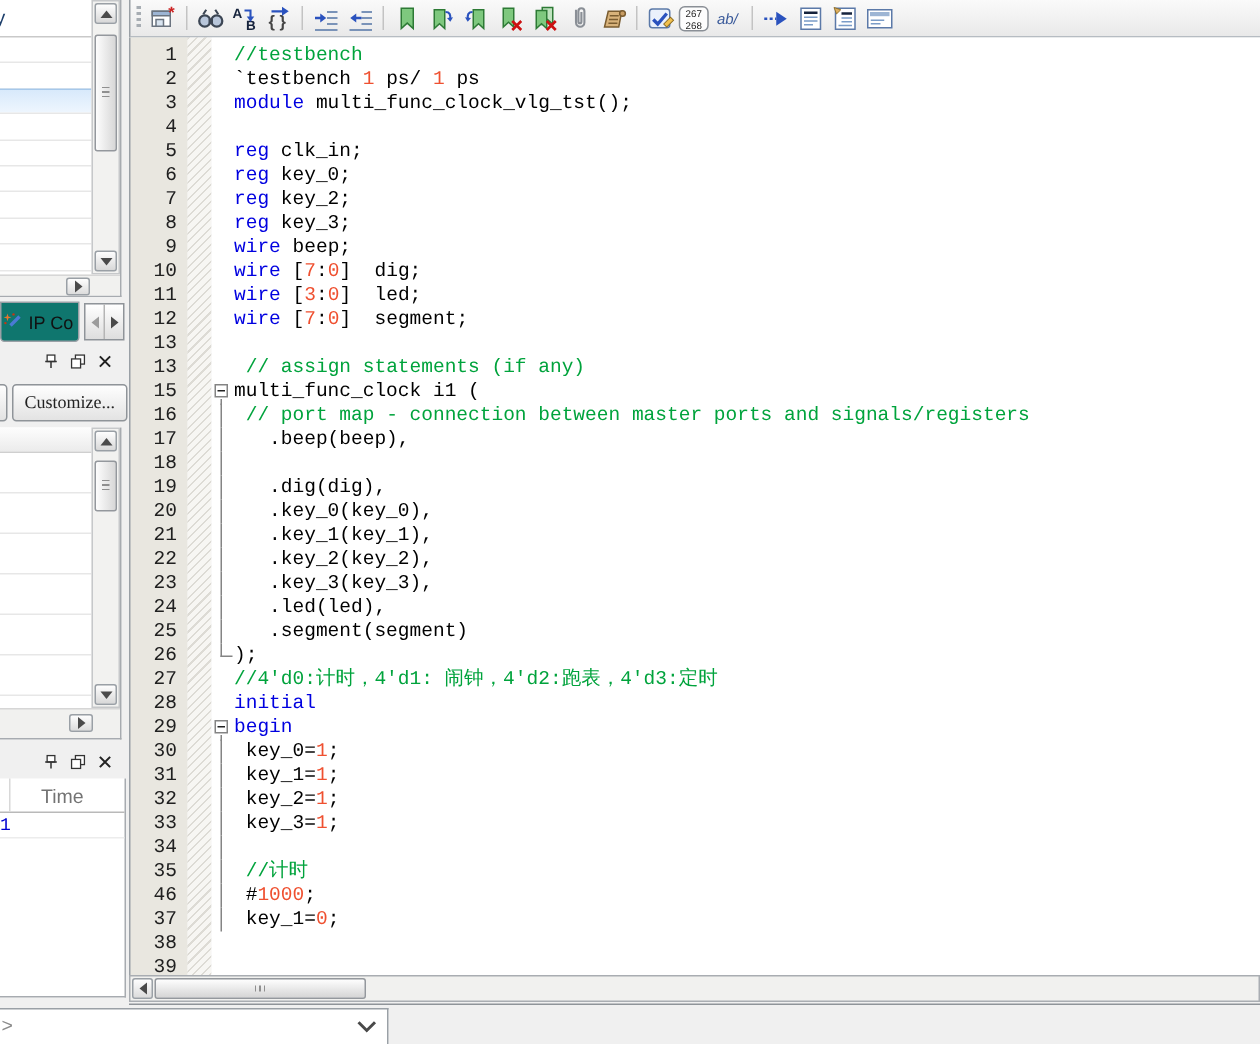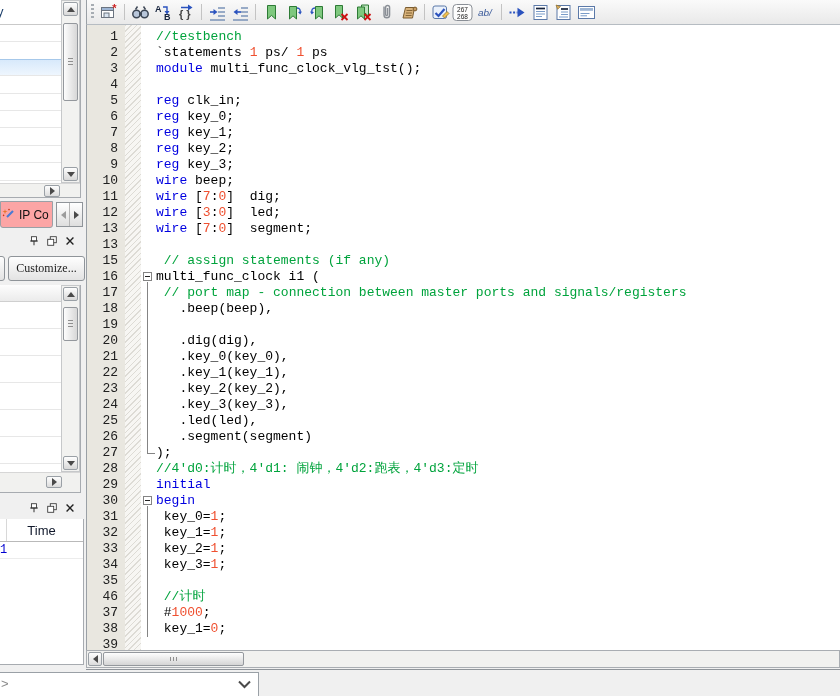--- a/index.html
+++ b/index.html
@@ -30,21 +30,21 @@
   .tri-u{border-left:4px solid transparent;border-right:4px solid transparent;border-bottom:5px solid #4a4a4a}
   .tri-d{border-left:4px solid transparent;border-right:4px solid transparent;border-top:5px solid #4a4a4a}
   .tri-l{border-top:4px solid transparent;border-bottom:4px solid transparent;border-right:5px solid #4a4a4a}
   .tri-r{border-top:4px solid transparent;border-bottom:4px solid transparent;border-left:5px solid #4a4a4a}
 
   .hstrip{position:absolute;background:#f1f1ef;border-top:1px solid #d6d6d6}
   .hbtn{position:absolute;width:16px;height:12px;display:flex;align-items:center;justify-content:center;
         background:linear-gradient(#fefefe,#dcdcdc);border:1px solid #9aa0a6;border-radius:2px}
 
   
-  #ip-tab{position:absolute;left:0;top:201px;width:53px;height:27px;background:#fca5a5;
+  #ip-tab{position:absolute;left:0;top:201px;width:53px;height:27px;background:#0f766e;
           border:1px solid #9aa0a6;border-radius:0 0 3px 3px;display:flex;align-items:center;
           padding-left:1px;overflow:hidden}
   #ip-tab .lbl{font-size:12px;color:#111;margin-left:3px;white-space:nowrap}
   #tab-scroll{position:absolute;left:56px;top:202px;width:27px;height:25px;display:flex;
           background:linear-gradient(#ffffff,#dedede);border:1px solid #8f9499}
   #tab-scroll .half{flex:1;display:flex;align-items:center;justify-content:center}
   #tab-scroll .half+.half{border-left:1px solid #b5b5b5}
   .tri-l.dis{border-right-color:#9c9c9c}
 
   
@@ -66,21 +66,21 @@
               border-right:1px solid #a7abb0;border-bottom:1px solid #a7abb0}
   .list-hdr{position:absolute;left:0;top:0;width:61px;height:17px;
             background:linear-gradient(#fdfdfd,#ebebeb);border-bottom:1px solid #cfcfcf}
   #list-rows{position:absolute;left:0;top:17px;width:61px;height:170px;overflow:hidden}
   .list-row{height:27px;border-bottom:1px solid #e7e7e7}
 
   
   #msg-panel{position:absolute;left:0;top:519px;width:84px;height:146px;background:#fff;
              border-right:1px solid #a7abb0;border-bottom:1px solid #a7abb0}
   .msg-hdr{position:relative;height:23px;border-bottom:1px solid #b9b9b9;text-align:center;
-           font-size:13px;color:#0f172a;padding-top:4px}
+           font-size:13px;color:#737373;padding-top:4px}
   .msg-hdr::before{content:"";position:absolute;left:6px;top:0;bottom:0;width:1px;background:#d8d8d8}
   .msg-row{position:relative;height:17px;border-bottom:1px solid #ececec;overflow:hidden}
   .msg-row span{position:absolute;left:0;top:1px;font:12px "Liberation Mono",monospace;color:#0000d0}
 
   
   #bottom-bar{position:absolute;left:0;top:672px;width:259px;height:24px;background:#fff;
               border-top:1px solid #9aa0a6;border-right:1px solid #9aa0a6}
   #corner-gt{position:absolute;left:1px;top:3px;font-size:13px;color:#8a8a8a}
   #bb-chevron{position:absolute;left:237px;top:7px}
 
@@ -460,41 +460,37 @@
       <div class="gl">39</div>
     </div>
   <div id="hatch"></div>
   <div id="code">
       <div class="cl">
         <span class="fold"></span>
         <span class="ct"><span class="seg-c">//testbench</span></span>
       </div>
       <div class="cl">
         <span class="fold"></span>
-        <span class="ct"><span class="seg-p">`statements </span><span class="seg-n">1</span><span class="seg-p"> ps/ </span><span class="seg-n">1</span><span class="seg-p"> ps</span></span>
+        <span class="ct"><span class="seg-p">`testbench </span><span class="seg-n">1</span><span class="seg-p"> ps/ </span><span class="seg-n">1</span><span class="seg-p"> ps</span></span>
       </div>
       <div class="cl">
         <span class="fold"></span>
         <span class="ct"><span class="seg-k">module</span><span class="seg-p"> multi_func_clock_vlg_tst();</span></span>
       </div>
       <div class="cl">
         <span class="fold"></span>
         <span class="ct"></span>
       </div>
       <div class="cl">
         <span class="fold"></span>
         <span class="ct"><span class="seg-k">reg</span><span class="seg-p"> clk_in;</span></span>
       </div>
       <div class="cl">
         <span class="fold"></span>
         <span class="ct"><span class="seg-k">reg</span><span class="seg-p"> key_0;</span></span>
-      </div>
-      <div class="cl">
-        <span class="fold"></span>
-        <span class="ct"><span class="seg-k">reg</span><span class="seg-p"> key_1;</span></span>
       </div>
       <div class="cl">
         <span class="fold"></span>
         <span class="ct"><span class="seg-k">reg</span><span class="seg-p"> key_2;</span></span>
       </div>
       <div class="cl">
         <span class="fold"></span>
         <span class="ct"><span class="seg-k">reg</span><span class="seg-p"> key_3;</span></span>
       </div>
       <div class="cl">

